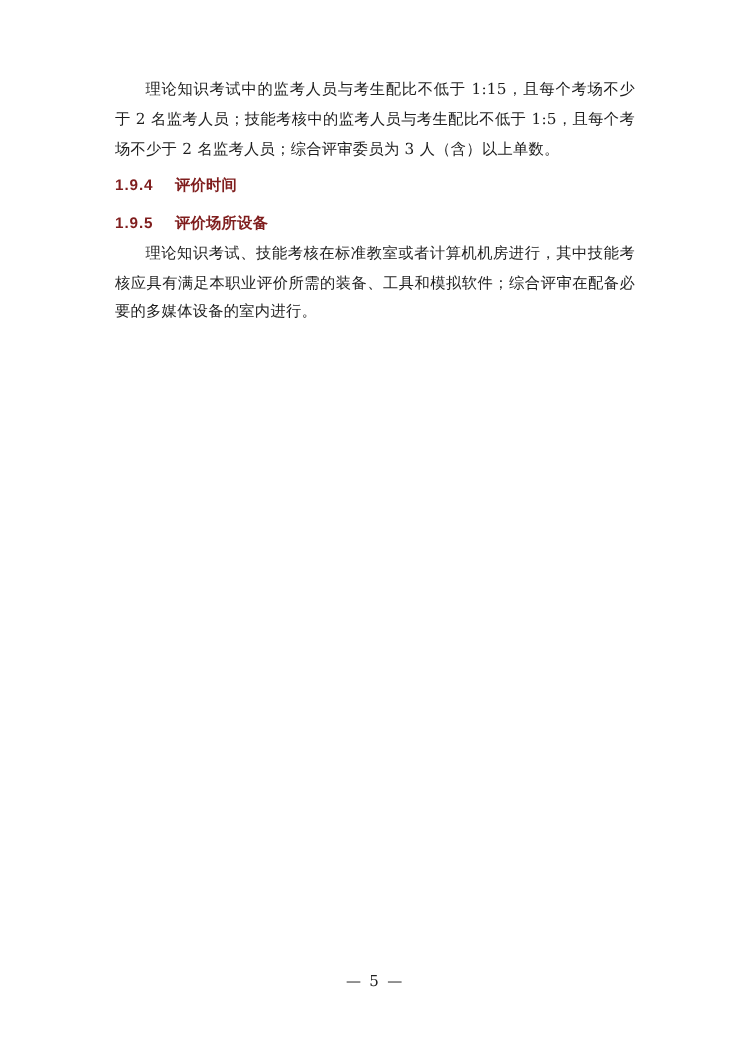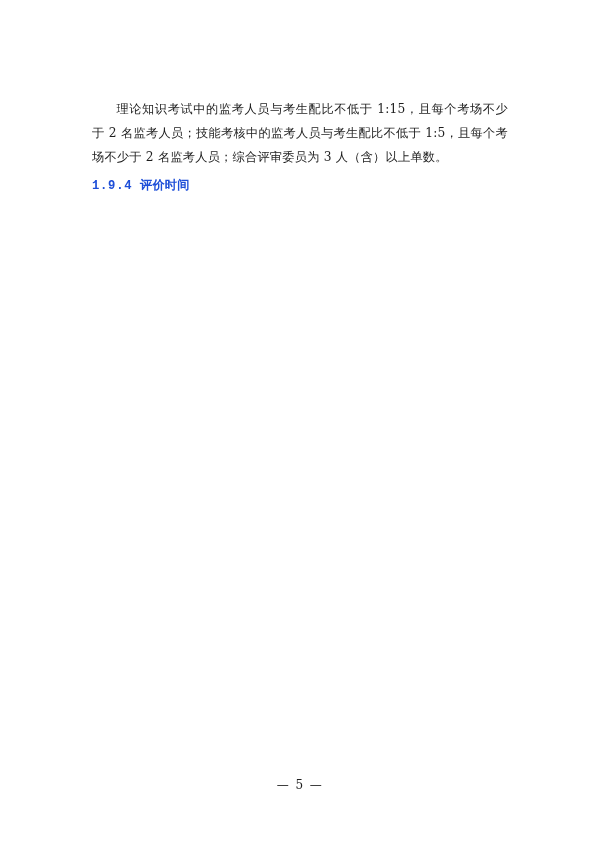--- a/index.html
+++ b/index.html
@@ -16,40 +16,39 @@
   }
   .page {
     position: relative;
     width: 600px;
     height: 848px;
     box-sizing: border-box;
     padding: 60px 92px 0 92px;
   }
   .doc-body {
     width: 416px;
-    margin-top: 38px;
   }
   .para {
     margin: 0 0 1px 0;
     font-size: 12.2px;
     line-height: 1.95;
     text-align: justify;
     text-justify: inter-ideograph;
     text-indent: 2em;
     letter-spacing: 0.02em;
     color: #1d1d1d;
   }
   .heading {
     margin: 6px 0 0 0;
     font-size: 12.2px;
     line-height: 1.95;
-    font-family: Liberation Mono, monospace;
+    font-family: Liberation Sans, sans-serif;
     font-weight: bold;
     letter-spacing: 0.02em;
-    color: #1d4ed8;
+    color: #7f1d1d;
   }
   .heading .num {
     display: inline-block;
     min-width: 44px;
     letter-spacing: 0.06em;
   }
   .heading .title {
     display: inline-block;
     padding-left: 4px;
   }
@@ -72,19 +71,23 @@
 
   <div class="doc-body">
 
     <p class="para">理论知识考试中的监考人员与考生配比不低于 1:15，且每个考场不少于 2 名监考人员；技能考核中的监考人员与考生配比不低于 1:5，且每个考场不少于 2 名监考人员；综合评审委员为 3 人（含）以上单数。</p>
 
     <div class="heading">
       <span class="num">1.9.4</span><span class="title">评价时间</span>
     </div>
 
 
+    <div class="heading">
+      <span class="num">1.9.5</span><span class="title">评价场所设备</span>
+    </div>
 
+    <p class="para">理论知识考试、技能考核在标准教室或者计算机机房进行，其中技能考核应具有满足本职业评价所需的装备、工具和模拟软件；综合评审在配备必要的多媒体设备的室内进行。</p>
 
   </div>
 
   <div class="footer">— 5 —</div>
 
 </div>
 
 </body></html>

